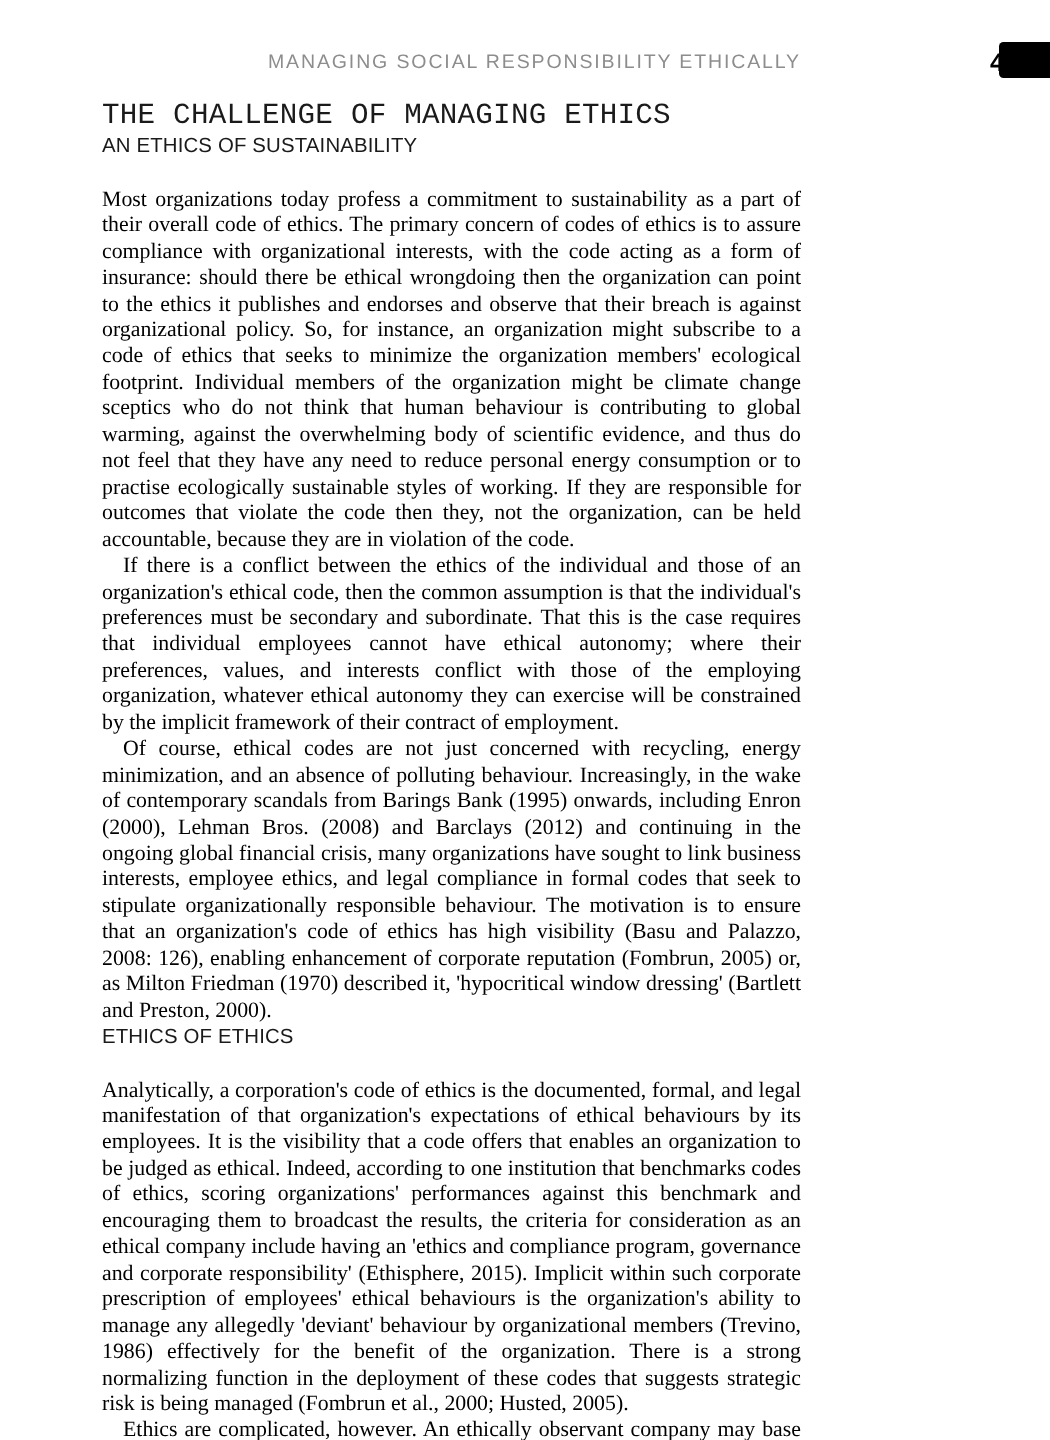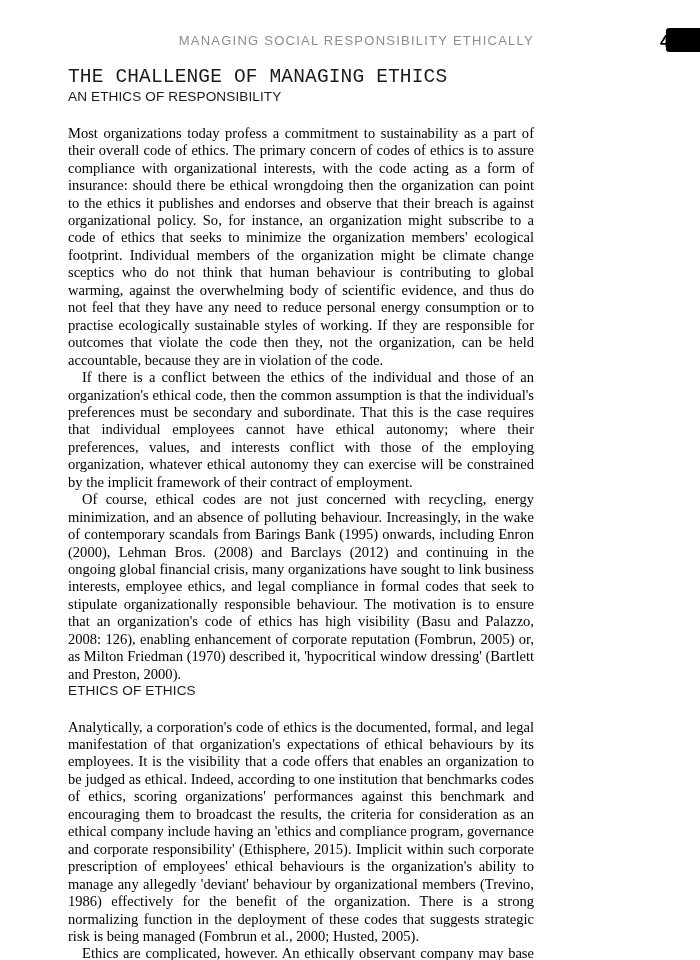--- a/index.html
+++ b/index.html
@@ -119,21 +119,21 @@
   <div class="running-head">
     <div class="running-head-title">MANAGING SOCIAL RESPONSIBILITY ETHICALLY</div>
     <div class="folio">417</div>
     <div class="thumb-tab"></div>
   </div>
 
   <div class="column">
 
     <h1 class="chapter-title">THE CHALLENGE OF MANAGING ETHICS</h1>
 
-    <h2 class="section-title sec-ethics-sustainability">AN ETHICS OF RESPONSIBILITY</h2>
+    <h2 class="section-title sec-ethics-sustainability">AN ETHICS OF SUSTAINABILITY</h2>
 
     <p class="body-par first">Most organizations today profess a commitment to sustainability as a part of their overall code of ethics. The primary concern of codes of ethics is to assure compliance with organizational interests, with the code acting as a form of insurance: should there be ethical wrongdoing then the organization can point to the ethics it publishes and endorses and observe that their breach is against organizational policy. So, for instance, an organization might subscribe to a code of ethics that seeks to minimize the organization members' ecological footprint. Individual members of the organization might be climate change sceptics who do not think that human behaviour is contributing to global warming, against the overwhelming body of scientific evidence, and thus do not feel that they have any need to reduce personal energy consumption or to practise ecologically sustainable styles of working. If they are responsible for outcomes that violate the code then they, not the organization, can be held accountable, because they are in violation of the code.</p>
     <p class="body-par cont">If there is a conflict between the ethics of the individual and those of an organization's ethical code, then the common assumption is that the individual's preferences must be secondary and subordinate. That this is the case requires that individual employees cannot have ethical autonomy; where their preferences, values, and interests conflict with those of the employing organization, whatever ethical autonomy they can exercise will be constrained by the implicit framework of their contract of employment.</p>
     <p class="body-par cont">Of course, ethical codes are not just concerned with recycling, energy minimization, and an absence of polluting behaviour. Increasingly, in the wake of contemporary scandals from Barings Bank (1995) onwards, including Enron (2000), Lehman Bros. (2008) and Barclays (2012) and continuing in the ongoing global financial crisis, many organizations have sought to link business interests, employee ethics, and legal compliance in formal codes that seek to stipulate organizationally responsible behaviour. The motivation is to ensure that an organization's code of ethics has high visibility (Basu and Palazzo, 2008: 126), enabling enhancement of corporate reputation (Fombrun, 2005) or, as Milton Friedman (1970) described it, 'hypocritical window dressing' (Bartlett and Preston, 2000).</p>
 
     <h2 class="section-title sec-codes-of-ethics">ETHICS OF ETHICS</h2>
 
     <p class="body-par first">Analytically, a corporation's code of ethics is the documented, formal, and legal manifestation of that organization's expectations of ethical behaviours by its employees. It is the visibility that a code offers that enables an organization to be judged as ethical. Indeed, according to one institution that benchmarks codes of ethics, scoring organizations' performances against this benchmark and encouraging them to broadcast the results, the criteria for consideration as an ethical company include having an 'ethics and compliance program, governance and corporate responsibility' (Ethisphere, 2015). Implicit within such corporate prescription of employees' ethical behaviours is the organization's ability to manage any allegedly 'deviant' behaviour by organizational members (Trevino, 1986) effectively for the benefit of the organization. There is a strong normalizing function in the deployment of these codes that suggests strategic risk is being managed (Fombrun et al., 2000; Husted, 2005).</p>
     <p class="body-par cont">Ethics are complicated, however. An ethically observant company may base its business on an ethically dubious proposition. Think of fast food chains that sell sugary drinks and fatty food to young children contributing to a nation-wide</p>
 

